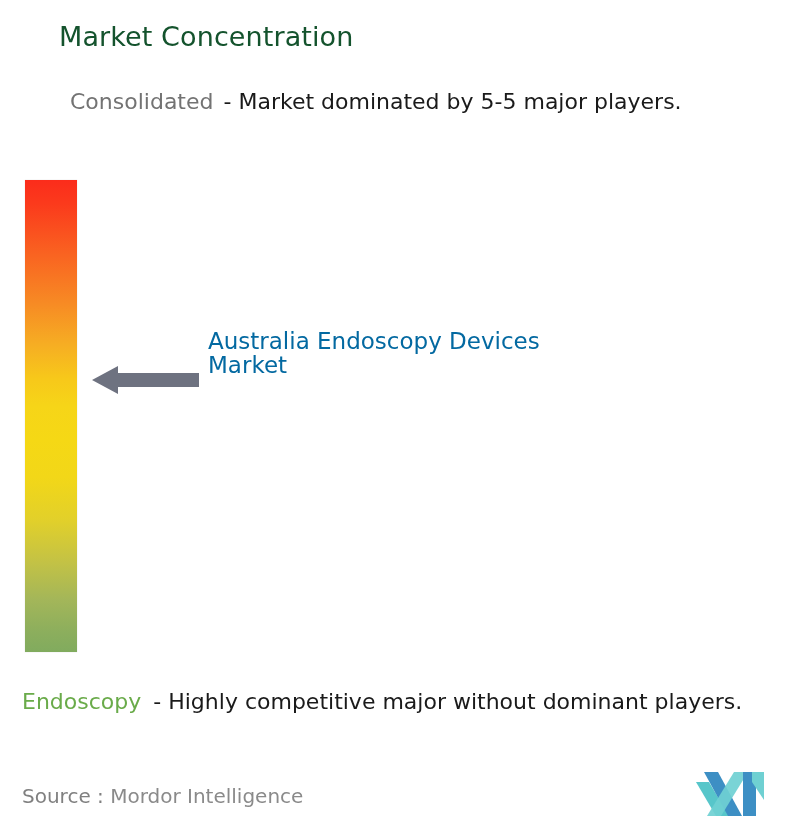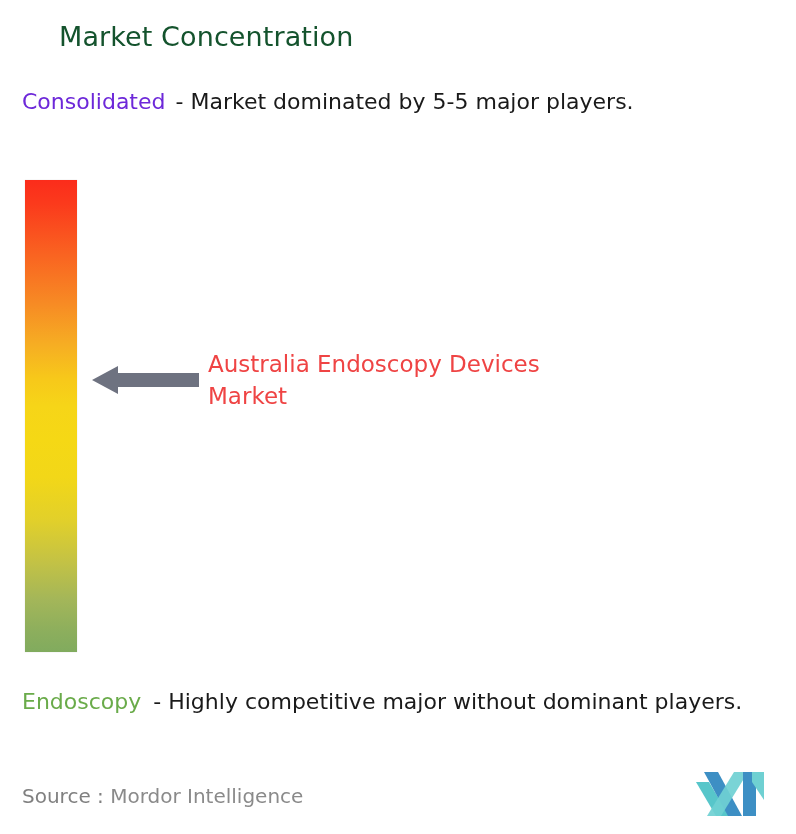--- a/index.html
+++ b/index.html
@@ -33,21 +33,22 @@
   #consolidated-legend {
     position: absolute;
     left: 22px;
     top: 86px;
     width: 752px;
     font-size: 22px;
     line-height: 31px;
     color: #1a1a1a;
   }
   #consolidated-legend .term {
-    color: #6d28d9;
+    color: #737373;
+    margin-left: 48px;
   }
   #consolidated-legend .sep {
     display: inline-block;
     width: 10px;
   }
 
   
   #concentration-bar {
     position: absolute;
     left: 25px;
@@ -79,25 +80,25 @@
     left: 92px;
     top: 363px;
     width: 107px;
     height: 34px;
   }
 
   
   #market-label {
     position: absolute;
     left: 208px;
-    top: 348px;
+    top: 329px;
     width: 380px;
     font-size: 23px;
-    line-height: 32px;
-    color: #ef4444;
+    line-height: 24px;
+    color: #0369a1;
   }
 
   
   #fragmented-legend {
     position: absolute;
     left: 22px;
     top: 686px;
     width: 760px;
     font-size: 22px;
     line-height: 31px;

